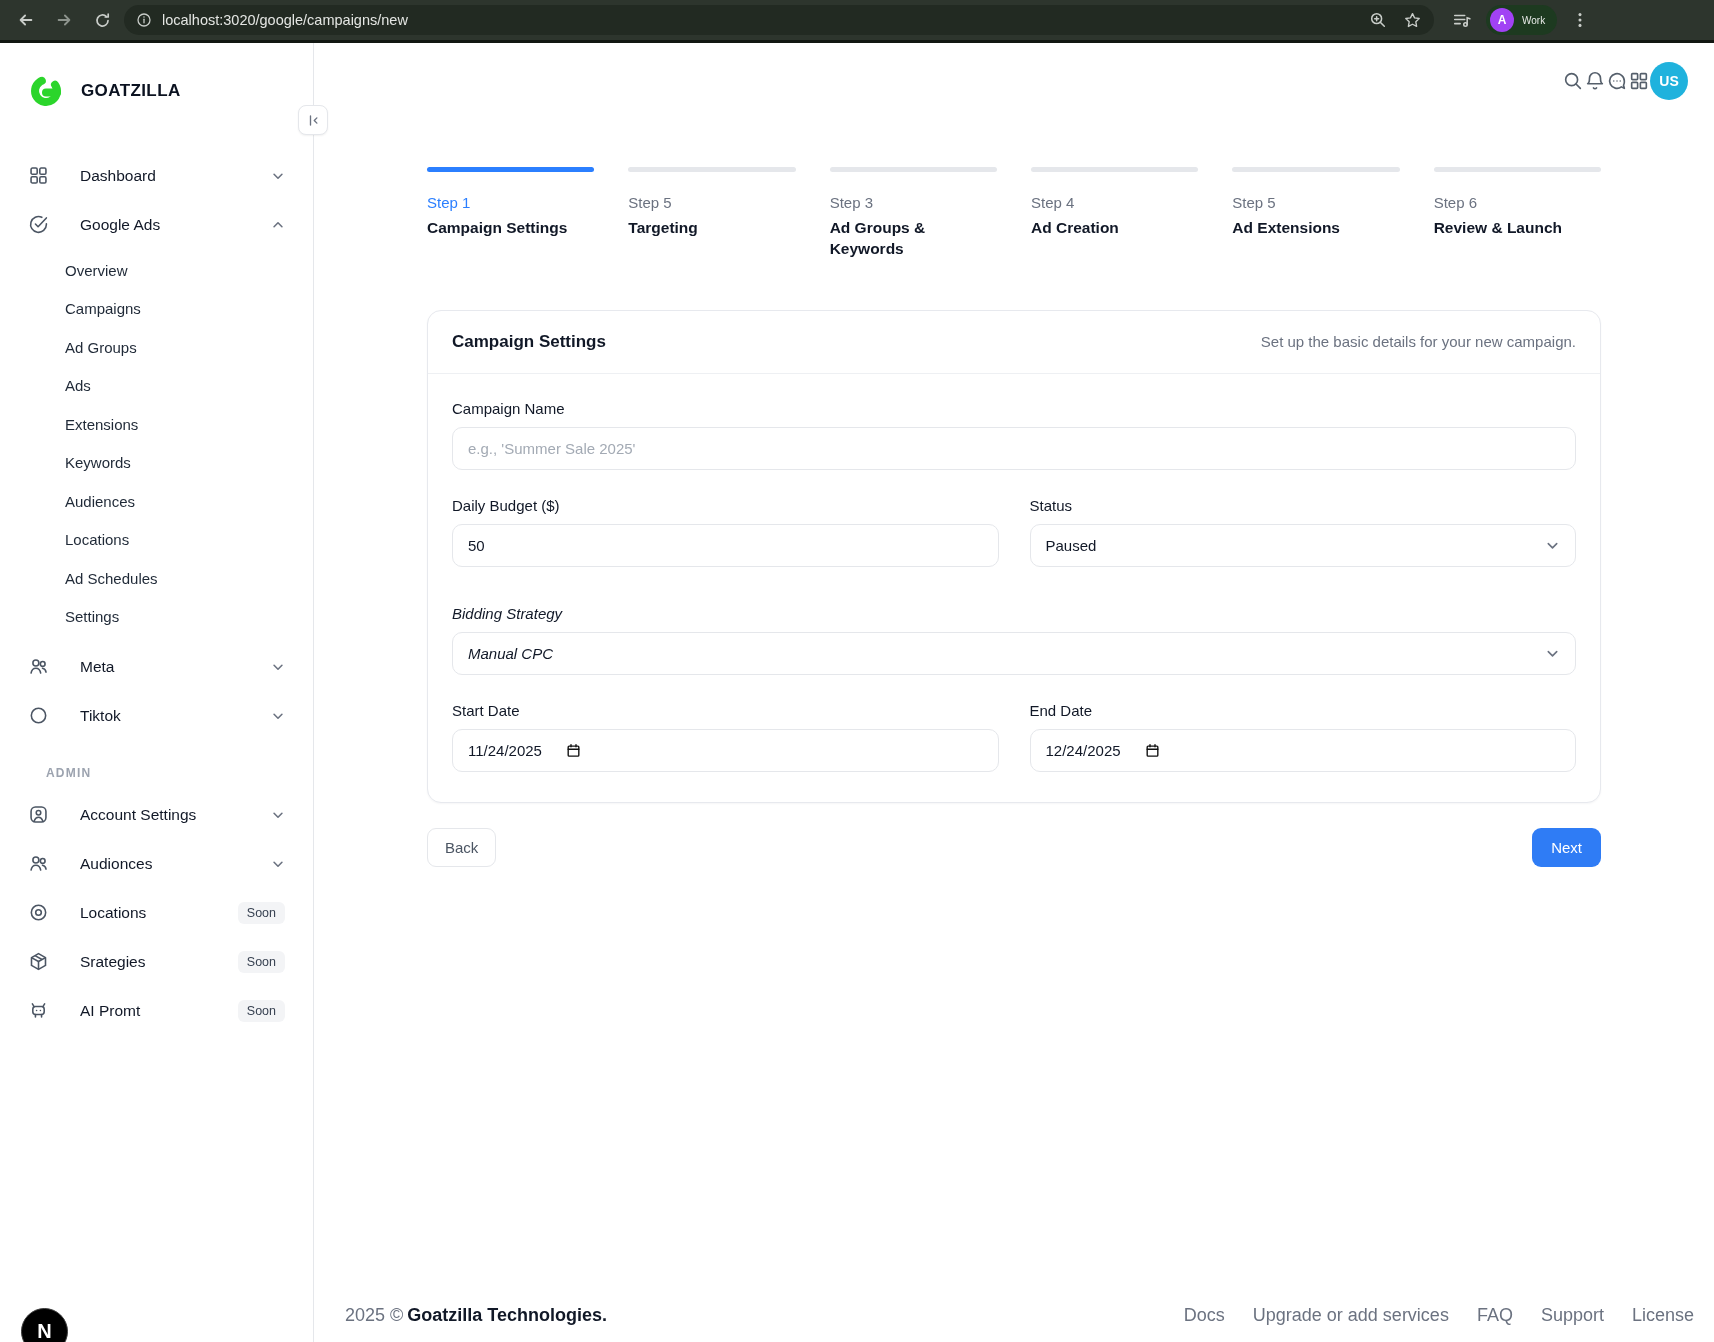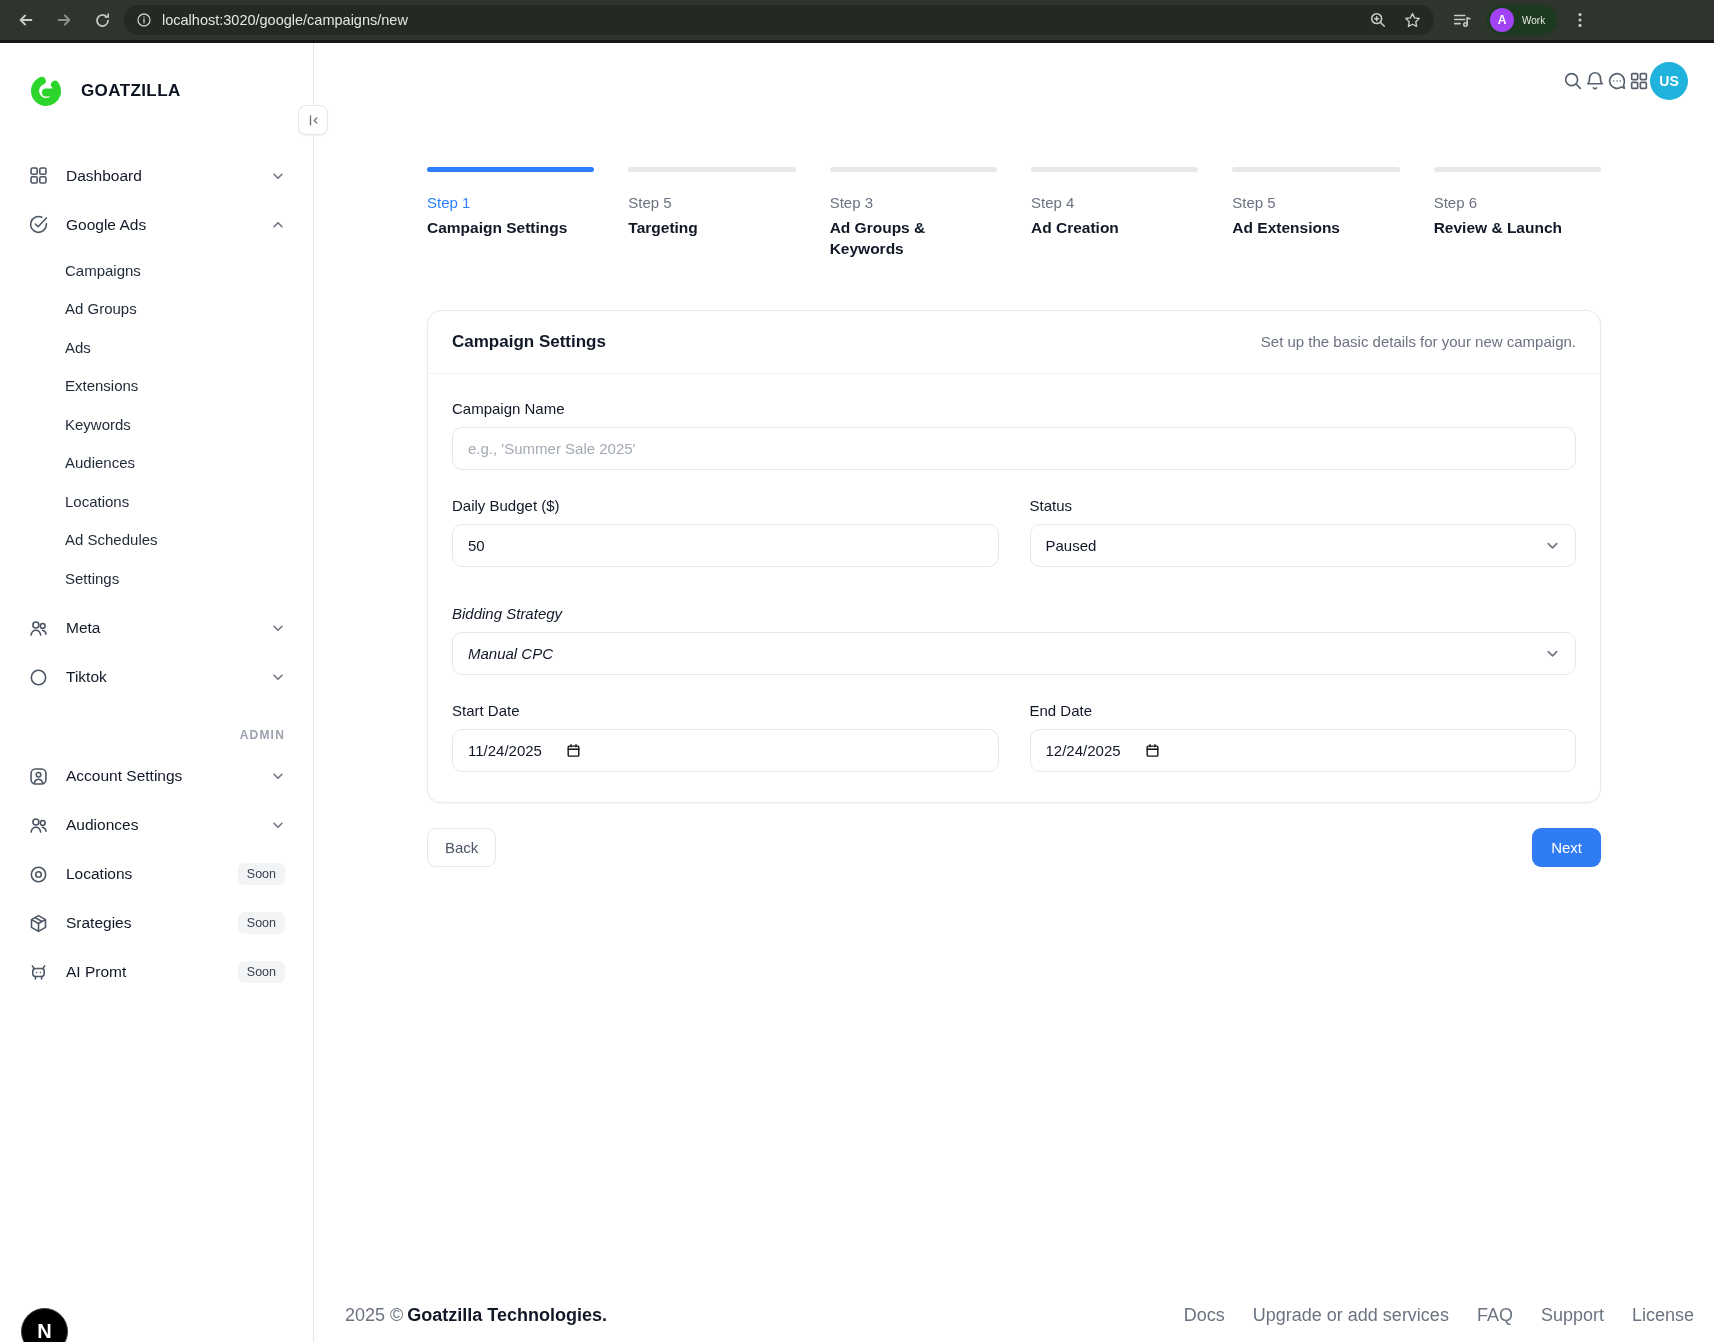--- a/index.html
+++ b/index.html
@@ -30,30 +30,30 @@
   
   .sidebar { width:314px; flex:none; border-right:1px solid #e5e7eb; position:relative;
              padding:24px 0 0 0; }
   .brand { display:flex; align-items:center; gap:17px; padding:6px 0 0 28px; }
   .brand-name { font-size:17px; font-weight:800; letter-spacing:.4px; color:#0b1220; }
   .collapse-btn { position:absolute; top:62px; right:-15px; width:30px; height:30px;
                   background:#fff; border:1px solid #e5e7eb; border-radius:8px;
                   display:flex; align-items:center; justify-content:center; color:#6b7280;
                   box-shadow:0 1px 2px rgba(0,0,0,.06); z-index:5; }
   .nav { margin-top:42px; padding:0 18px; }
-  .nav-item { display:flex; align-items:center; gap:17px; height:49px; padding:0 10px;
+  .nav-item { display:flex; align-items:center; gap:31px; height:49px; padding:0 10px;
               border-radius:8px; cursor:pointer; }
   .nav-item .ic { color:#4b5563; display:flex; flex:none; }
   .nav-label { font-size:15.5px; color:#111827; flex:1; }
   .nav-chevron { color:#6b7280; display:flex; flex:none; }
   .nav-sub { padding:2px 0 6px 0; }
   .nav-sub-item { height:38.5px; display:flex; align-items:center; padding-left:47px;
                   font-size:15px; color:#1f2937; border-radius:8px; cursor:pointer; }
   .section-label { font-size:12px; letter-spacing:1.2px; color:#9ca3af; font-weight:600;
-                   padding:26px 10px 10px 28px;text-align:right; }
+                   padding:26px 10px 10px 28px; }
   .badge { background:#f3f4f6; color:#374151; font-size:12.5px; padding:4px 9px;
            border-radius:6px; flex:none; }
   .fab { position:absolute; left:21px; top:1265px; width:47px; height:47px; border-radius:50%;
          background:#000; border:1px solid #3a3a3a; color:#fff; display:flex;
          align-items:center; justify-content:center; font-size:20px; font-weight:700; z-index:6; }
 
   
   .main { flex:1; display:flex; flex-direction:column; position:relative; min-width:0; }
   .topbar { height:76px; display:flex; align-items:center; justify-content:flex-end;
             padding:0 26px 0 0; }
@@ -203,20 +203,21 @@
         </span>
         <span class="nav-label">Google Ads</span>
         <span class="nav-chevron">
           <svg width="14" height="14" viewBox="0 0 16 16" fill="none" stroke="currentColor" stroke-width="1.8" stroke-linecap="round" stroke-linejoin="round">
               <path d="M3.5 10L8 5.5l4.5 4.5"></path>
             </svg>
         </span>
       </div>
 
       <div class="nav-sub">
+        <div class="nav-sub-item">Overview</div>
         <div class="nav-sub-item">Campaigns</div>
         <div class="nav-sub-item">Ad Groups</div>
         <div class="nav-sub-item">Ads</div>
         <div class="nav-sub-item">Extensions</div>
         <div class="nav-sub-item">Keywords</div>
         <div class="nav-sub-item">Audiences</div>
         <div class="nav-sub-item">Locations</div>
         <div class="nav-sub-item">Ad Schedules</div>
         <div class="nav-sub-item">Settings</div>
       </div>

